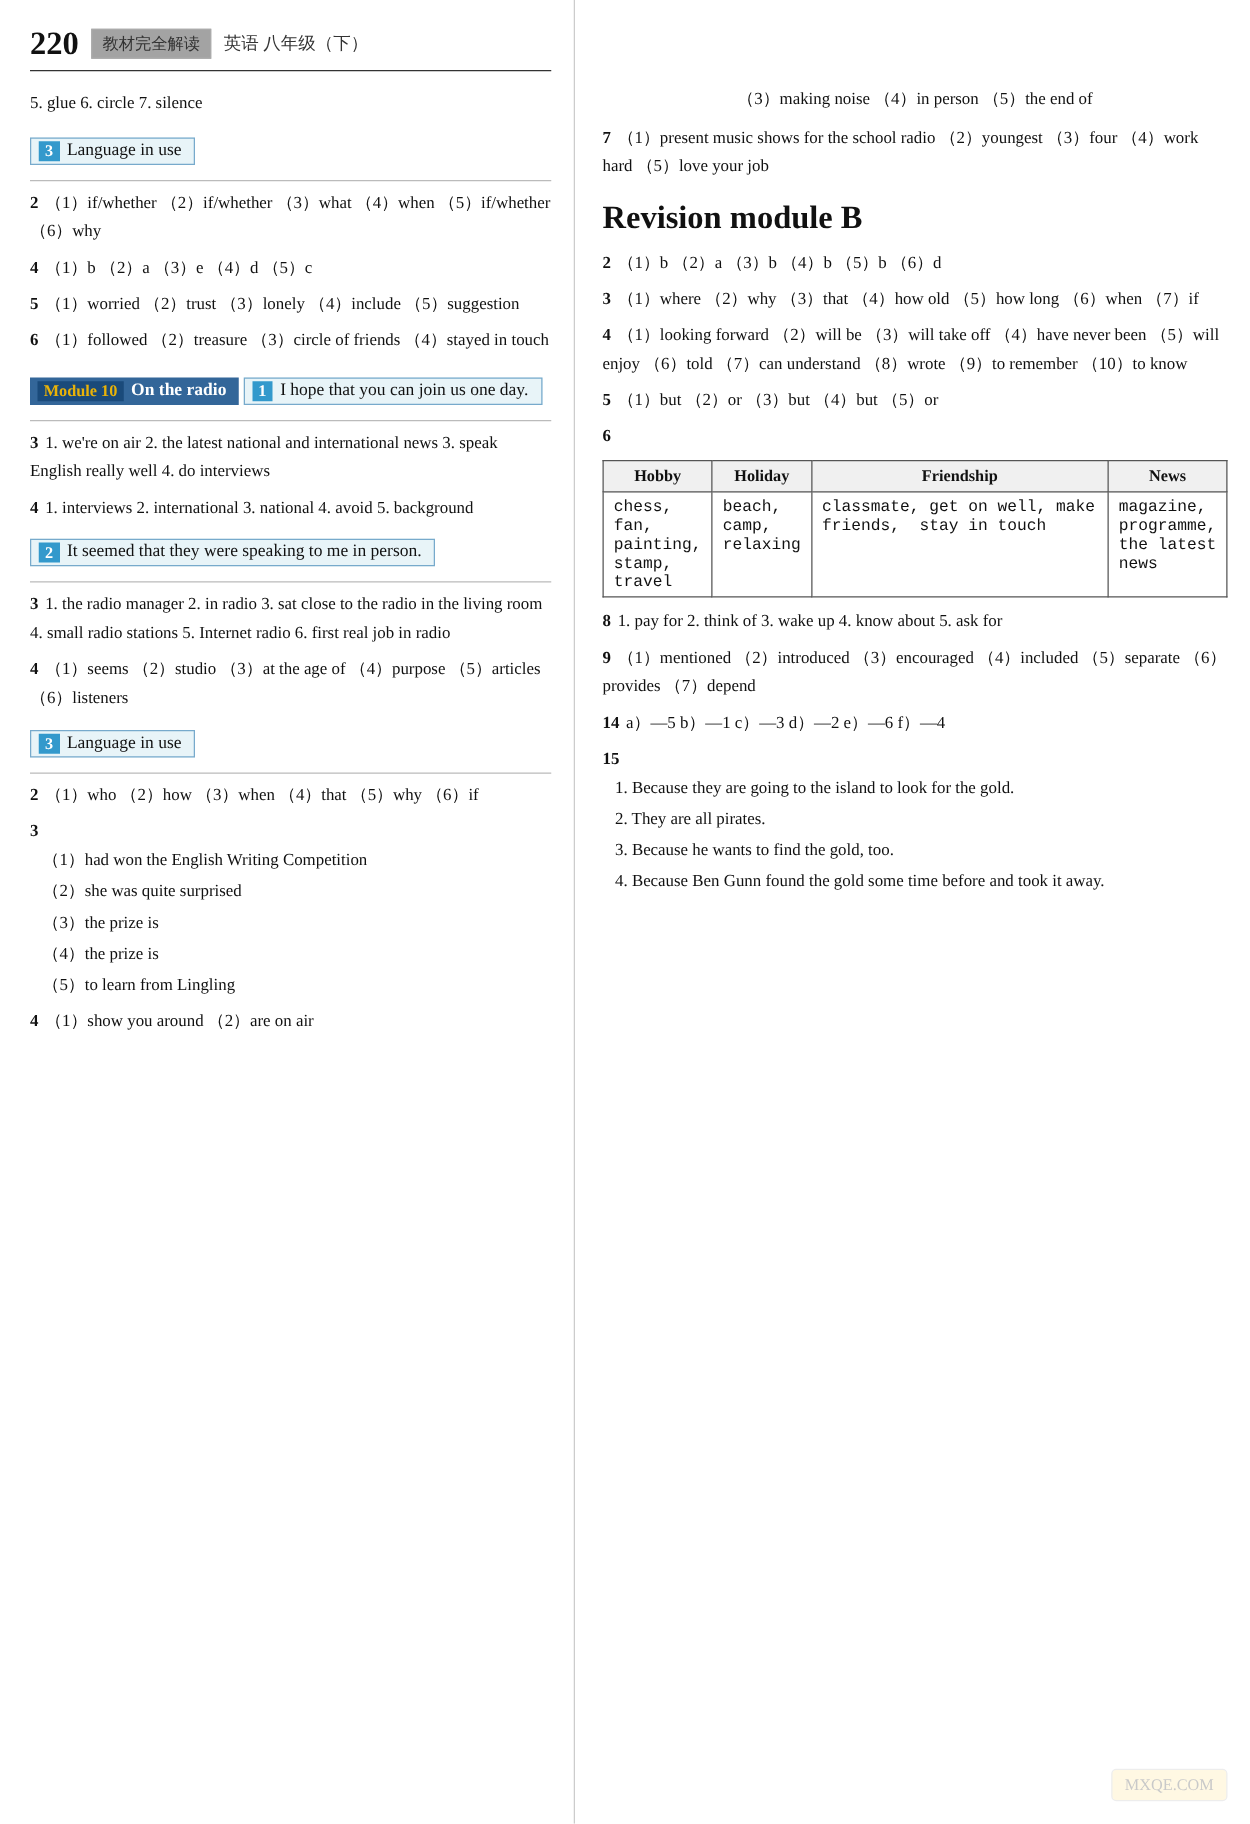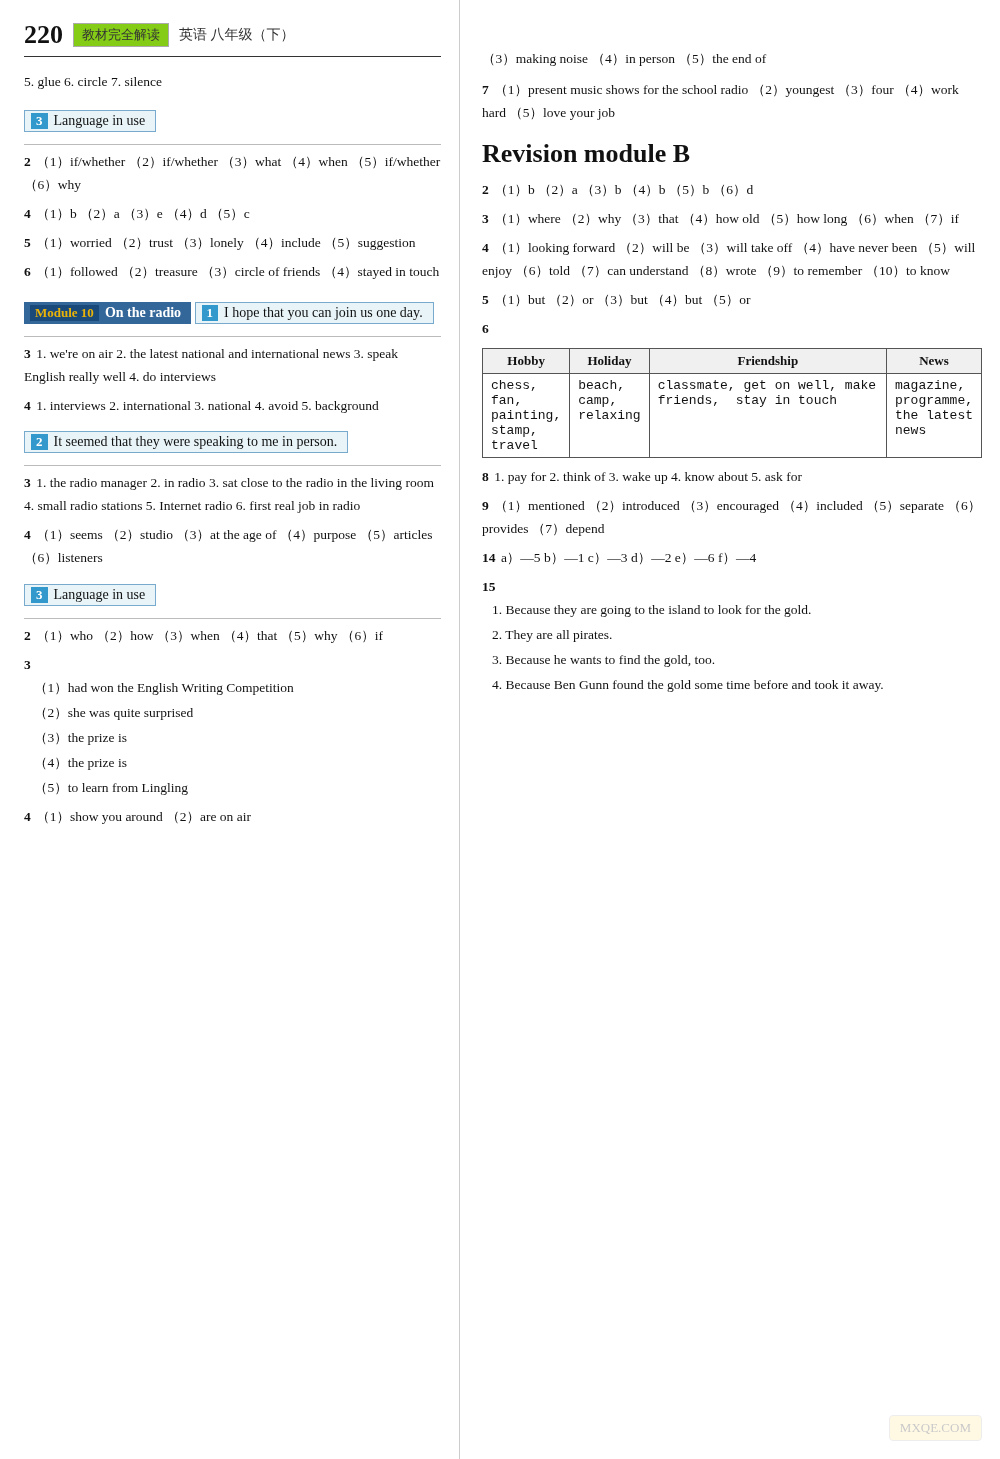--- a/index.html
+++ b/index.html
@@ -35,21 +35,21 @@
       margin-bottom: 14px;
       padding-bottom: 6px;
       border-bottom: 1px solid #333;
     }
     .page-num {
       font-size: 26px;
       font-weight: bold;
       color: #111;
     }
     .page-title-badge {
-      background: #84cc16;
+      background: #a3a3a3;
       border: 1px solid #aaa;
       padding: 2px 8px;
       font-size: 13px;
       color: #333;
     }
     .page-subtitle {
       font-size: 14px;
       color: #333;
     }
     .section-intro {
@@ -253,21 +253,21 @@
       <div class="sub-item">（5）to learn from Lingling</div>
     </div>
     <div class="numbered-item">
       <span class="item-num">4</span>
       <span>（1）show you around  （2）are on air</span>
     </div>
   </div>
 
   <div class="right-col">
 
-    <div class="section-intro" style="margin-top:28px;">（3）making noise  （4）in person  （5）the end of</div>
+    <div class="section-intro" style="margin-top:48px;text-align:center;">（3）making noise  （4）in person  （5）the end of</div>
 
     <div class="numbered-item">
       <span class="item-num">7</span>
       <span>（1）present music shows for the school radio （2）youngest  （3）four  （4）work hard  （5）love your job</span>
     </div>
 
     <div class="revision-title">Revision module B</div>
 
     <div class="numbered-item">
       <span class="item-num">2</span>

